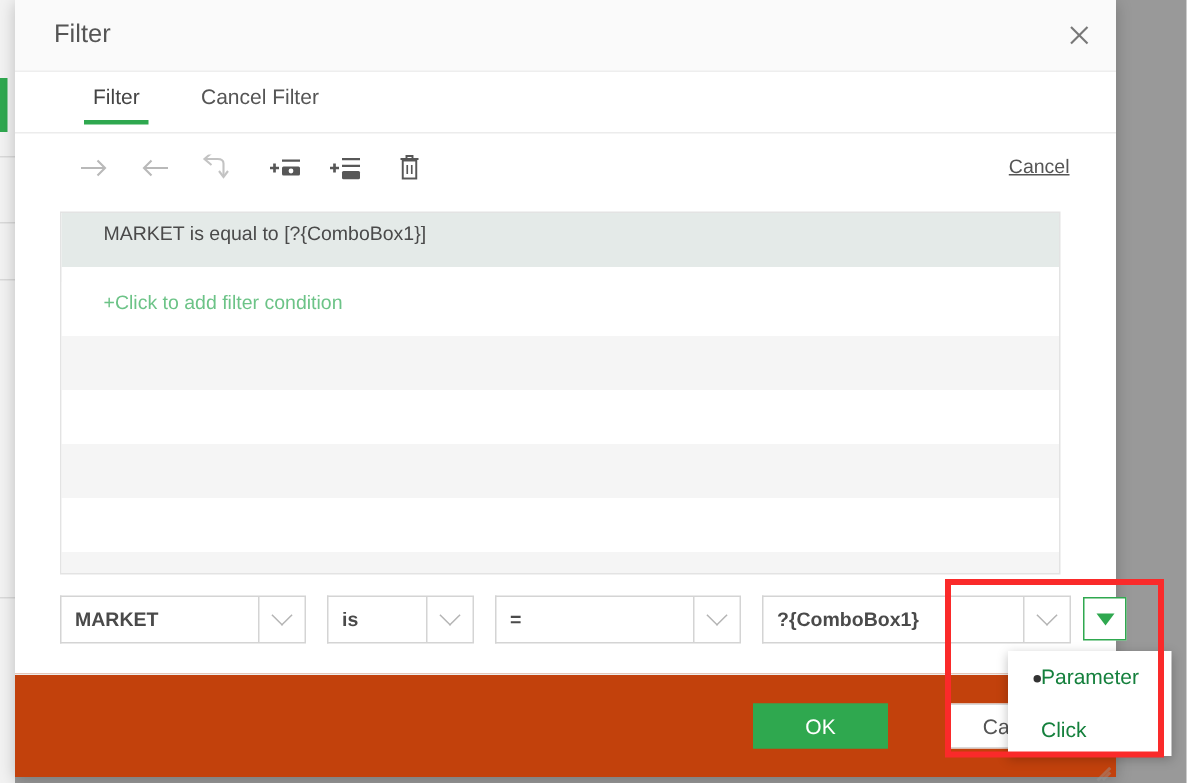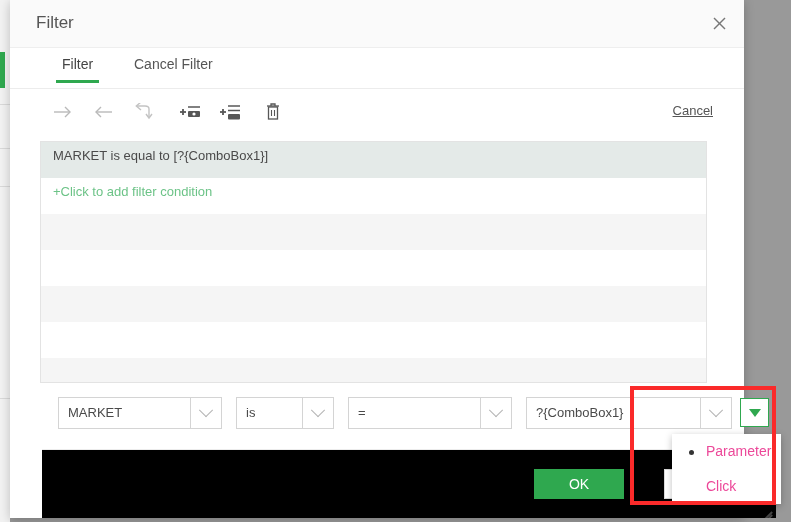--- a/index.html
+++ b/index.html
@@ -144,43 +144,45 @@
     width: 665px;
     height: 240px;
     border: 1px solid #e3e3e3;
     background: #ffffff;
     overflow: hidden;
   }
   .cond-row {
     height: 28px;
     line-height: 28px;
     font-size: 13px;
-    padding-left: 12px;
+    padding-left: 28px;
     color: #4a4a4a;
     box-sizing: border-box;
   }
   .cond-row.selected {
     background: #e4eae8;
   }
   .cond-row.addrow {
     color: #6cc387;
     cursor: pointer;
     background: #ffffff;
+    margin-top: 10px;
   }
   .cond-row.stripe { background: #f5f5f5; }
   .cond-row.plain  { background: #ffffff; }
   .cond-row.tall   { height: 36px; }
 
   
   .editor-row {
     position: absolute;
-    left: 48px;
+    left: 30px;
     top: 397px;
     width: 680px;
     height: 44px;
+    font-weight: bold;
   }
   .combo {
     position: absolute;
     top: 0;
     height: 32px;
     box-sizing: border-box;
     display: flex;
     background: #ffffff;
   }
   .combo .field {
@@ -240,23 +242,22 @@
     border-top: 8px solid #2fa84f;
   }
 
   
   .footer {
     position: absolute;
     left: 0;
     bottom: 0;
     width: 734px;
     height: 68px;
-    background: #000000;
+    background: #c2410c;
     border-top: 1px solid #ececec;
-    margin-left: 32px;
   }
   .btn {
     position: absolute;
     top: 19px;
     height: 30px;
     font-size: 14px;
     display: flex;
     align-items: center;
     justify-content: center;
     cursor: pointer;
@@ -304,22 +305,22 @@
     height: 70px;
     background: #ffffff;
     box-shadow: 0 2px 7px rgba(0,0,0,0.25);
     z-index: 30;
   }
   .popup-item {
     position: relative;
     height: 35px;
     line-height: 35px;
     font-size: 14px;
-    color: #ec4899;
-    padding-left: 34px;
+    color: #15803d;
+    padding-left: 22px;
     cursor: pointer;
     white-space: nowrap;
   }
   .popup-item .dot {
     position: absolute;
     left: 17px;
     top: 16px;
     width: 5px;
     height: 5px;
     border-radius: 50%;

